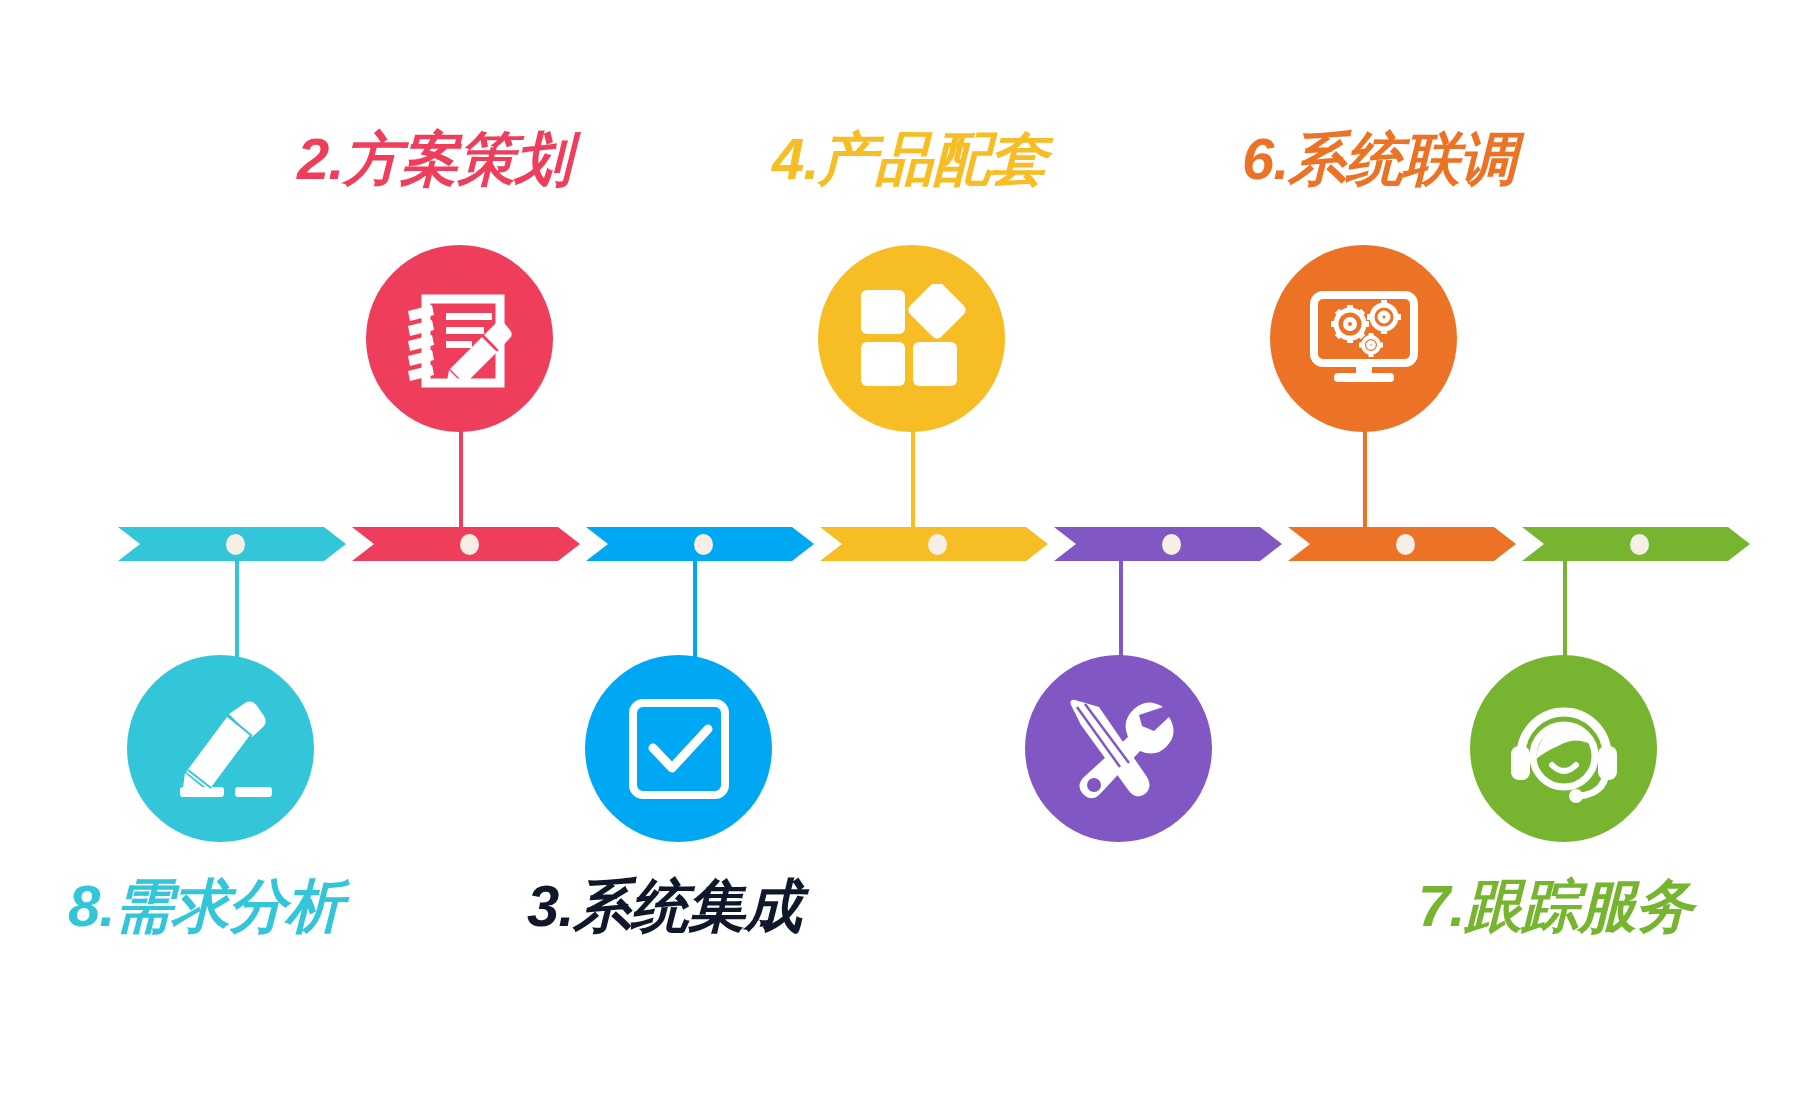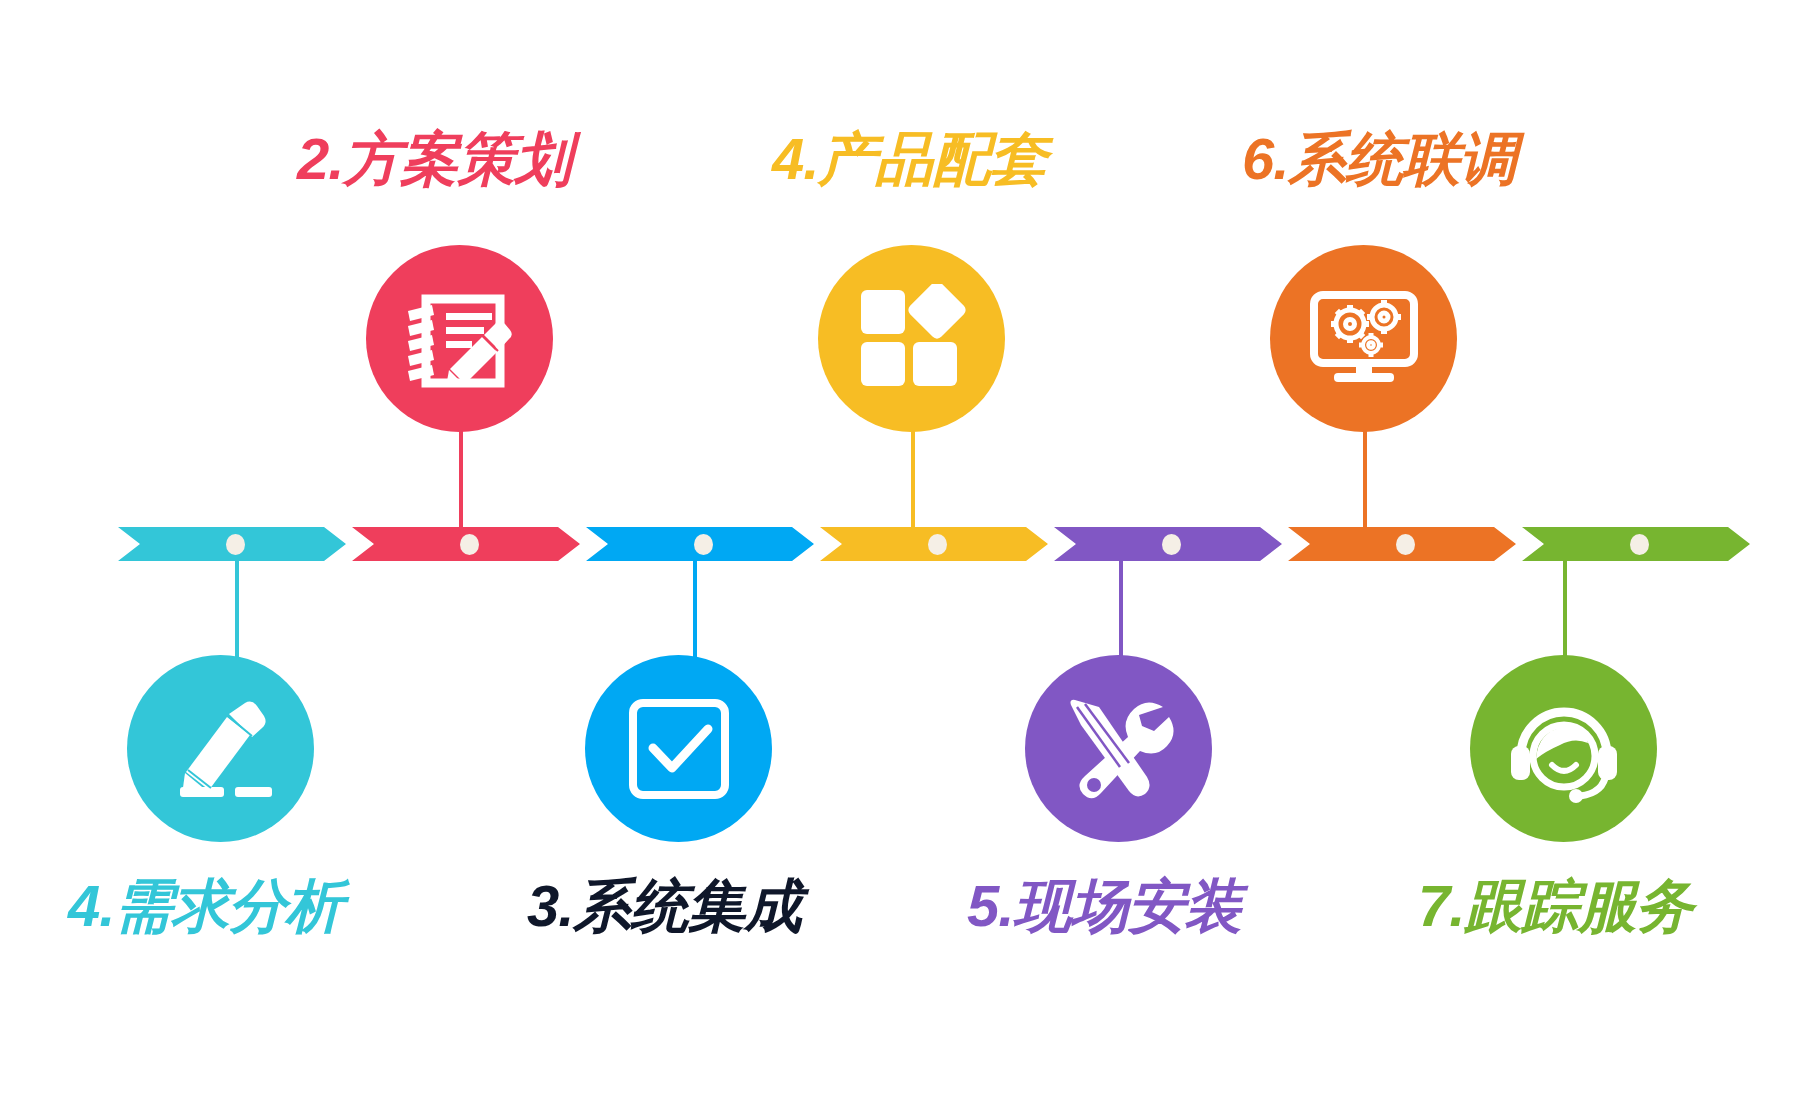--- a/index.html
+++ b/index.html
@@ -278,28 +278,25 @@
 
   <div class="label" style="left:748px;top:130px;color:#f7bd24;margin-left:24px;">
     <span>4.产品配套</span>
   </div>
 
   <div class="label" style="left:1242px;top:130px;color:#ec7325;">
     <span>6.系统联调</span>
   </div>
 
   <div class="label" style="left:68px;top:877px;color:#33c6d8;">
-    <span>4.需求分析</span>
+    <span>8.需求分析</span>
   </div>
 
   <div class="label" style="left:527px;top:877px;color:#0f172a;">
     <span>3.系统集成</span>
   </div>
 
-  <div class="label" style="left:967px;top:877px;color:#8157c4;">
-    <span>5.现场安装</span>
-  </div>
 
   <div class="label" style="left:1418px;top:877px;color:#77b530;text-align:center;">
     <span>7.跟踪服务</span>
   </div>
 
 </div>
 
 </body></html>

